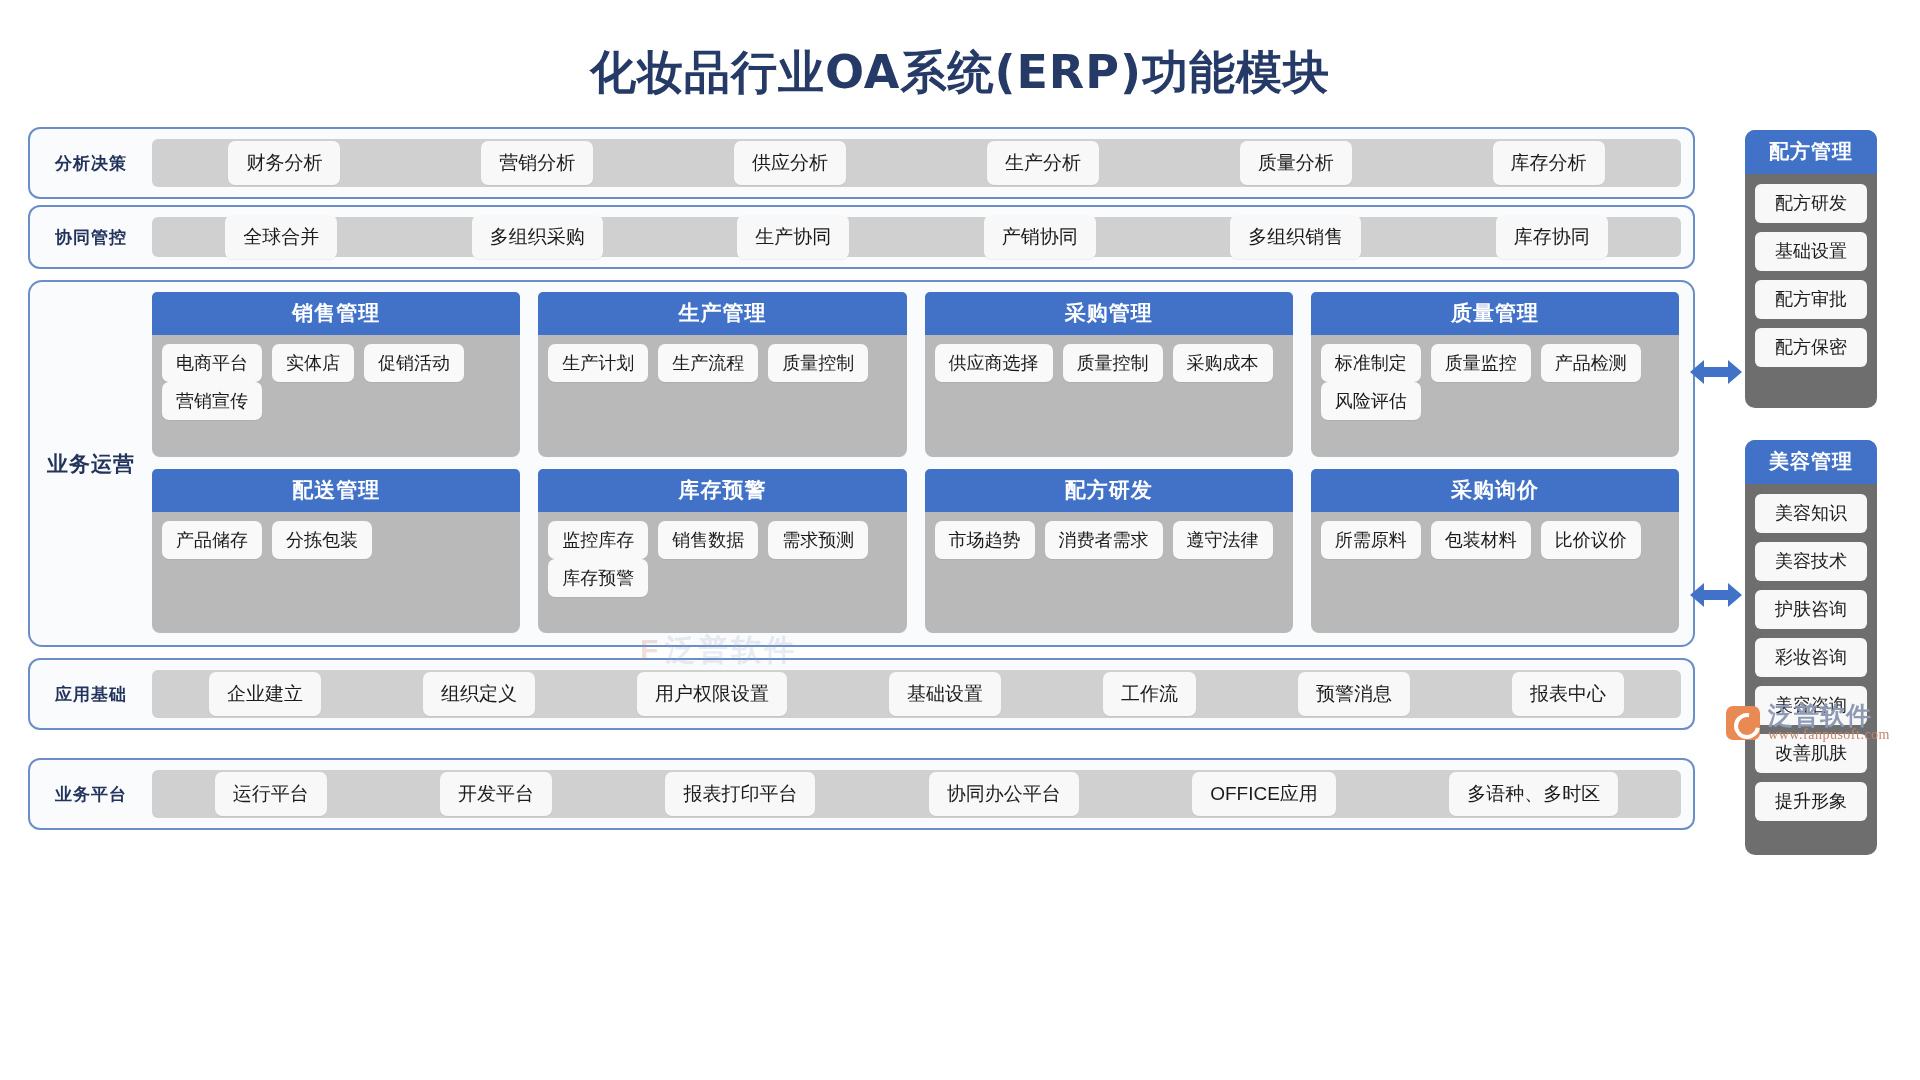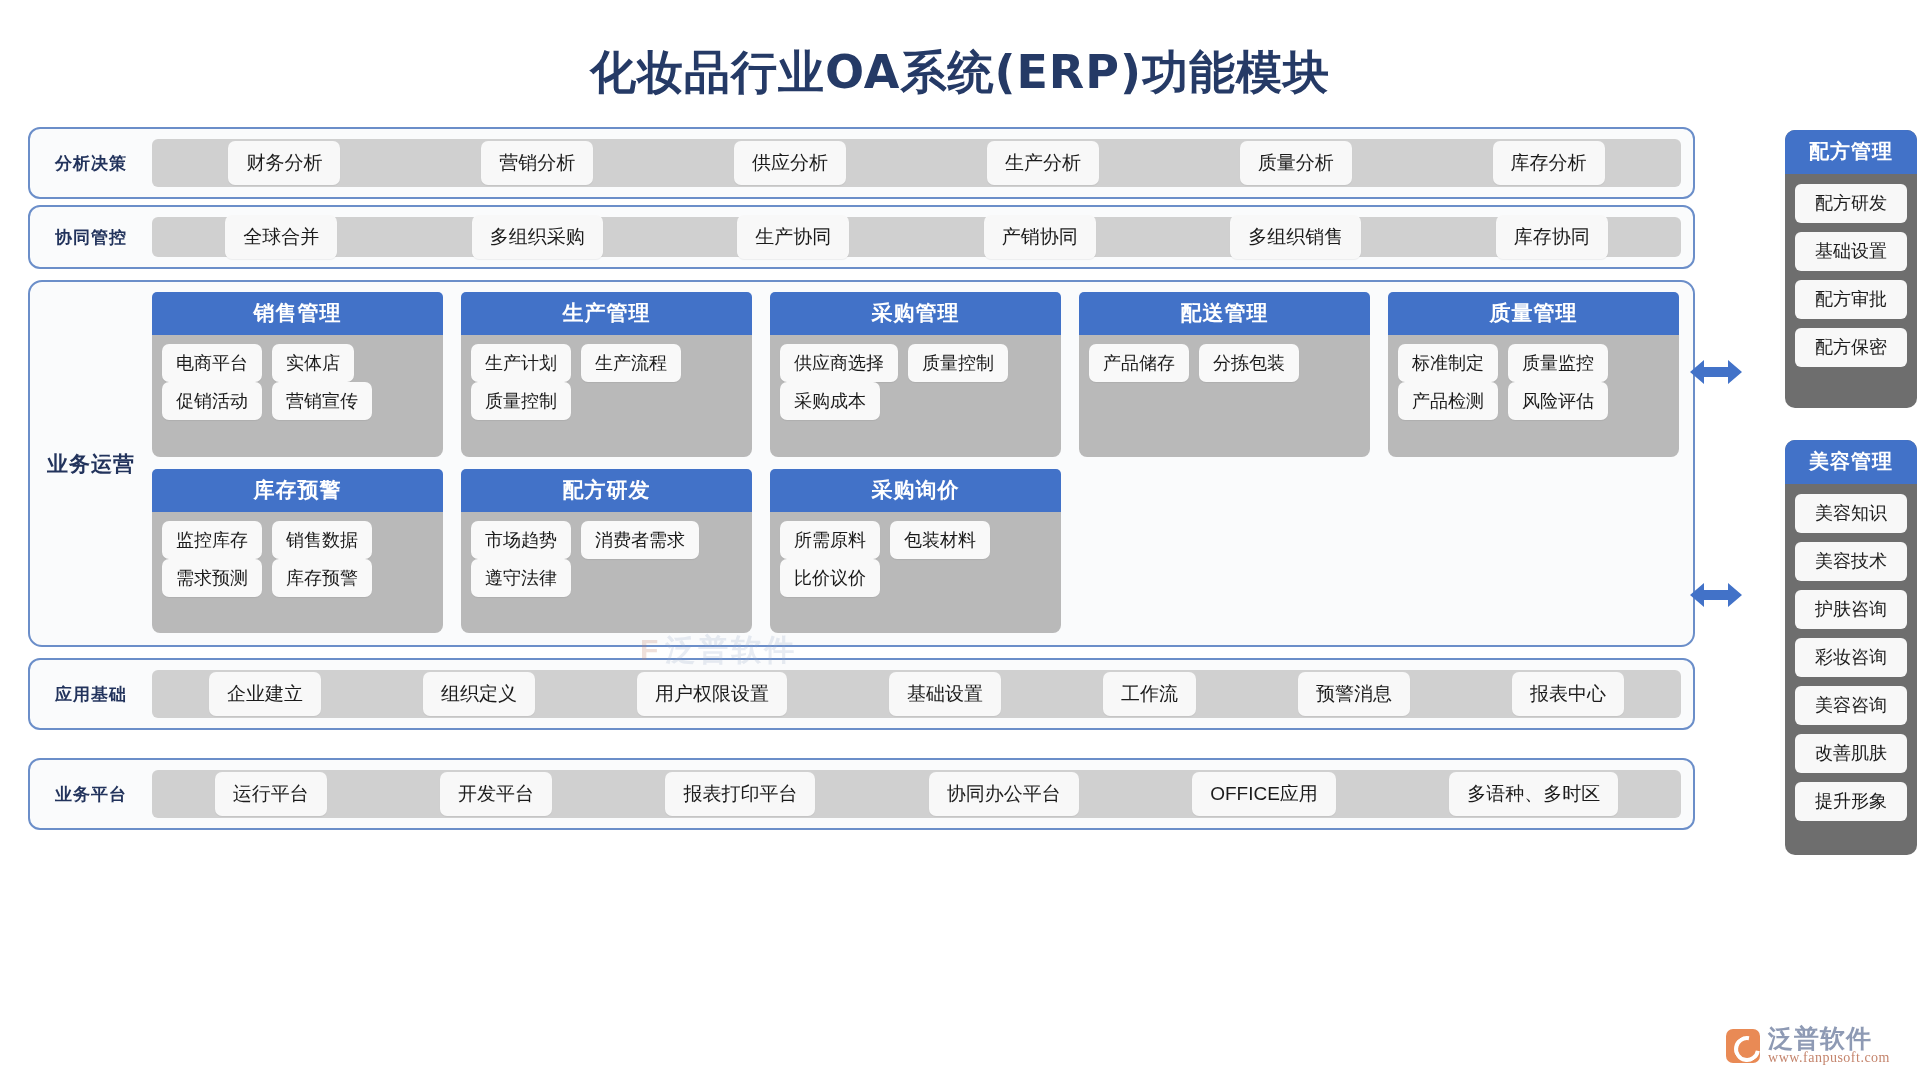--- a/index.html
+++ b/index.html
@@ -3,21 +3,21 @@
 <meta charset="utf-8">
 <style>
   * { box-sizing: border-box; margin: 0; padding: 0; }
   html, body {
     width: 1920px; height: 1080px;
     background: #ffffff;
     font-family: "Liberation Sans", "DejaVu Sans", sans-serif;
     overflow: hidden;
   }
 
-  .page { position: relative; width: 1920px; height: 1080px; padding-left: 20px; }
+  .page { position: relative; width: 1920px; height: 757px; padding-left: 20px; }
 
   
   .title {
     position: absolute;
     top: 42px; left: 0; width: 1920px;
     text-align: center;
     font-size: 46px;
     font-weight: bold;
     letter-spacing: 1px;
     color: #253a66;
@@ -99,21 +99,21 @@
     font-size: 21px;
     font-weight: bold;
     color: #22335c;
     letter-spacing: 1px;
   }
   .ops-grid {
     flex: 1 1 auto;
     align-self: stretch;
     padding: 10px 14px 12px 0;
     display: grid;
-    grid-template-columns: repeat(5, 1fr);
+    grid-template-columns: repeat(4, 1fr);
     grid-template-rows: 1fr 1fr;
     gap: 12px 18px;
   }
 
   .card { display: flex; flex-direction: column; }
   .card-head {
     background: #4272c8;
     color: #ffffff;
     font-size: 21px;
     font-weight: bold;
@@ -141,21 +141,20 @@
 
   
   .side {
     position: absolute;
     width: 132px;
     background: #6e6e6e;
     border-radius: 10px;
     padding: 0 0 12px;
     display: flex;
     flex-direction: column;
-    margin-left: 40px;
   }
   .side-head {
     background: #4272c8;
     color: #fff;
     font-size: 20px;
     font-weight: bold;
     text-align: center;
     padding: 8px 0 9px;
     border-radius: 10px 10px 0 0;
     letter-spacing: 1px;
@@ -263,34 +262,34 @@
       <div class="card">
         <div class="card-head">采购管理</div>
         <div class="card-body">
           <div class="pill">供应商选择</div>
           <div class="pill">质量控制</div>
           <div class="pill">采购成本</div>
         </div>
       </div>
 
       <div class="card">
-        <div class="card-head">配送管理</div>
-        <div class="card-body">
-          <div class="pill">产品储存</div>
-          <div class="pill">分拣包装</div>
-        </div>
-      </div>
-
-      <div class="card">
         <div class="card-head">质量管理</div>
         <div class="card-body">
           <div class="pill">标准制定</div>
           <div class="pill">质量监控</div>
           <div class="pill">产品检测</div>
           <div class="pill">风险评估</div>
+        </div>
+      </div>
+
+      <div class="card">
+        <div class="card-head">配送管理</div>
+        <div class="card-body">
+          <div class="pill">产品储存</div>
+          <div class="pill">分拣包装</div>
         </div>
       </div>
 
       <div class="card">
         <div class="card-head">库存预警</div>
         <div class="card-body">
           <div class="pill">监控库存</div>
           <div class="pill">销售数据</div>
           <div class="pill">需求预测</div>
           <div class="pill">库存预警</div>

